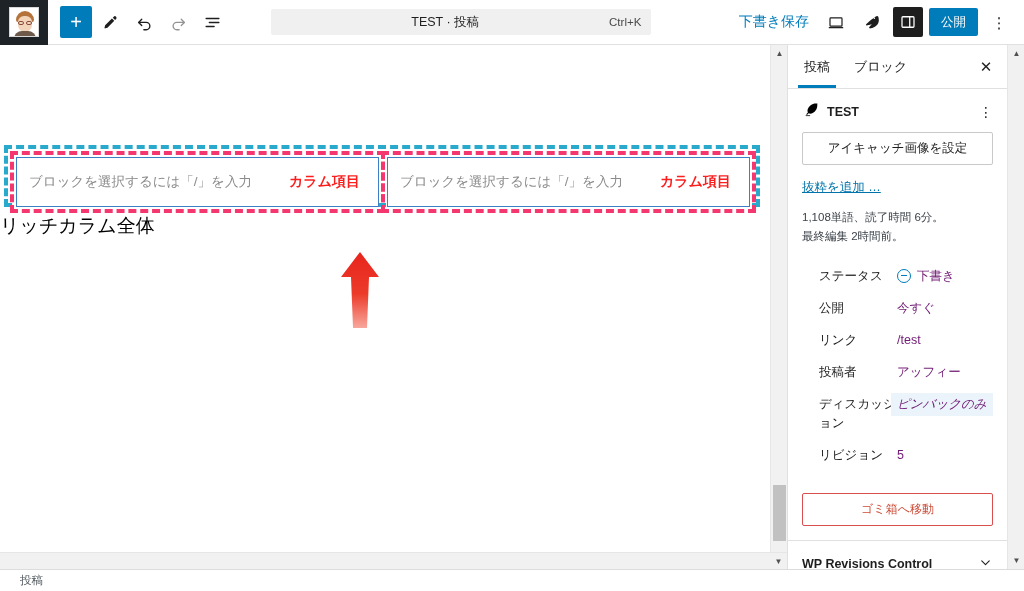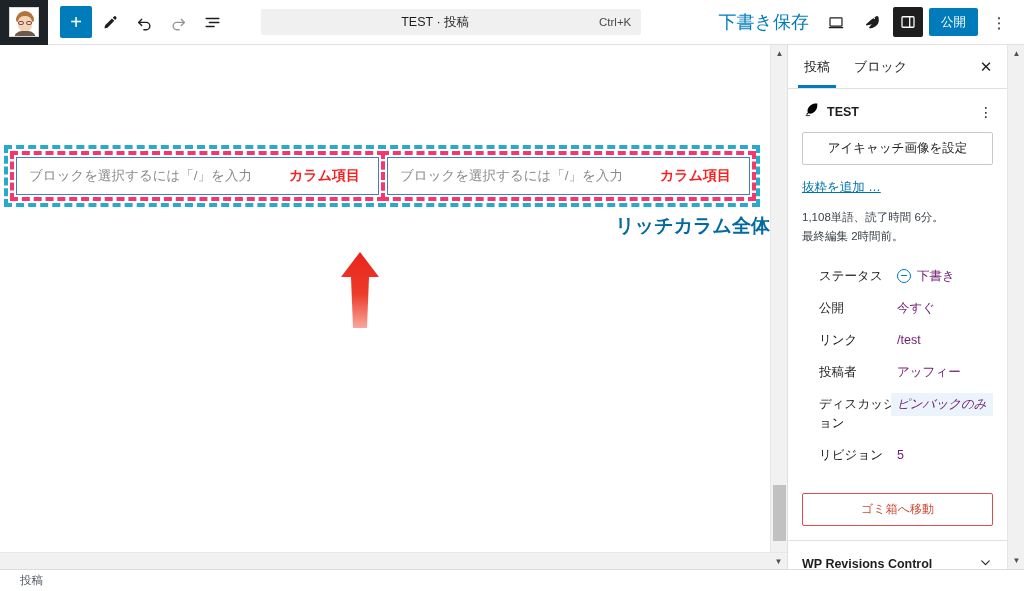--- a/index.html
+++ b/index.html
@@ -59,21 +59,21 @@
     width: 380px; height: 26px; background: #f0f0f0; border-radius: 2px;
     display:flex; align-items:center; justify-content:space-between;
     padding: 0 10px; cursor: pointer;
     font-size: 12.5px; color: #1e1e1e;
   }
   .cmdbar .cmd-title { flex:1; text-align:center; font-weight: 400; }
   .cmdbar .cmd-hint { color: #4a4a4a; font-size: 11.5px; }
 
   .tb-right { display:flex; align-items:center; gap:6px; padding-right: 10px; }
   .save-draft {
-    color: #007cba; font-size: 18px; background:none; border:none;
+    color: #007cba; font-size: 14px; background:none; border:none;
     cursor:pointer; padding: 4px 6px; margin-left: 38px;
   }
   .icon-btn {
     width: 30px; height: 30px; display:flex; align-items:center; justify-content:center;
     background: transparent; border: none; cursor: pointer; color:#1e1e1e; padding:0;
   }
   .icon-btn.active { background: #1e1e1e; color: #fff; border-radius: 2px; }
   .publish-btn {
     background: #007cba; color: #fff; border: none; border-radius: 2px;
     height: 28px; padding: 0 12px; font-size: 12.5px; cursor: pointer;
@@ -91,21 +91,21 @@
   .anno-outer {
     position: absolute; left: 4px; top: 100px; width: 756px; height: 62px;
     border: 4px dashed #29aacd;
   }
   
   .cols-row {
     position: absolute; left: 16px; top: 112px; width: 734px; height: 38px;
     display: flex;
   }
   .col-block {
-    position: relative; height: 38px; flex: 1 1 50%;
+    position: relative; height: 50px; flex: 1 1 50%;
   }
   .col-block + .col-block { margin-left: 8px; }
   .col-inner {
     position: absolute; inset: 0;
     border: 1px solid #3c7fc4;
     background: #fff;
     display: flex; align-items: center;
     padding: 0 12px;
     font-size: 13.5px; color: #8b8b8b;
   }
@@ -114,22 +114,22 @@
     border: 4px dashed #f4386f;
     pointer-events: none;
   }
   .col-label {
     margin-left: auto; color: #fa1e1e; font-weight: bold; font-size: 14px;
     padding-right: 6px;
   }
   .placeholder-text { white-space: nowrap; }
 
   .anno-whole-label {
-    position: absolute; left: 0; top: 168px; width: 770px; text-align: right;
-    color: #0369a1; font-size: 19px; font-weight: 700;
+    position: absolute; left: 0; top: 168px; width: 770px; text-align: left;
+    color: #000000; font-size: 19px; font-weight: 400;
     text-shadow: 0 0 3px rgba(255,255,255,0.9);
   }
   .arrow-up {
     position: absolute; left: 335px; top: 205px; width: 50px; height: 80px;
   }
 
   
   .vscroll {
     position: absolute; top: 45px; left: 770px; width: 17px; height: 524px;
     background: #f1f1f1; border-left: 1px solid #e6e6e6;

